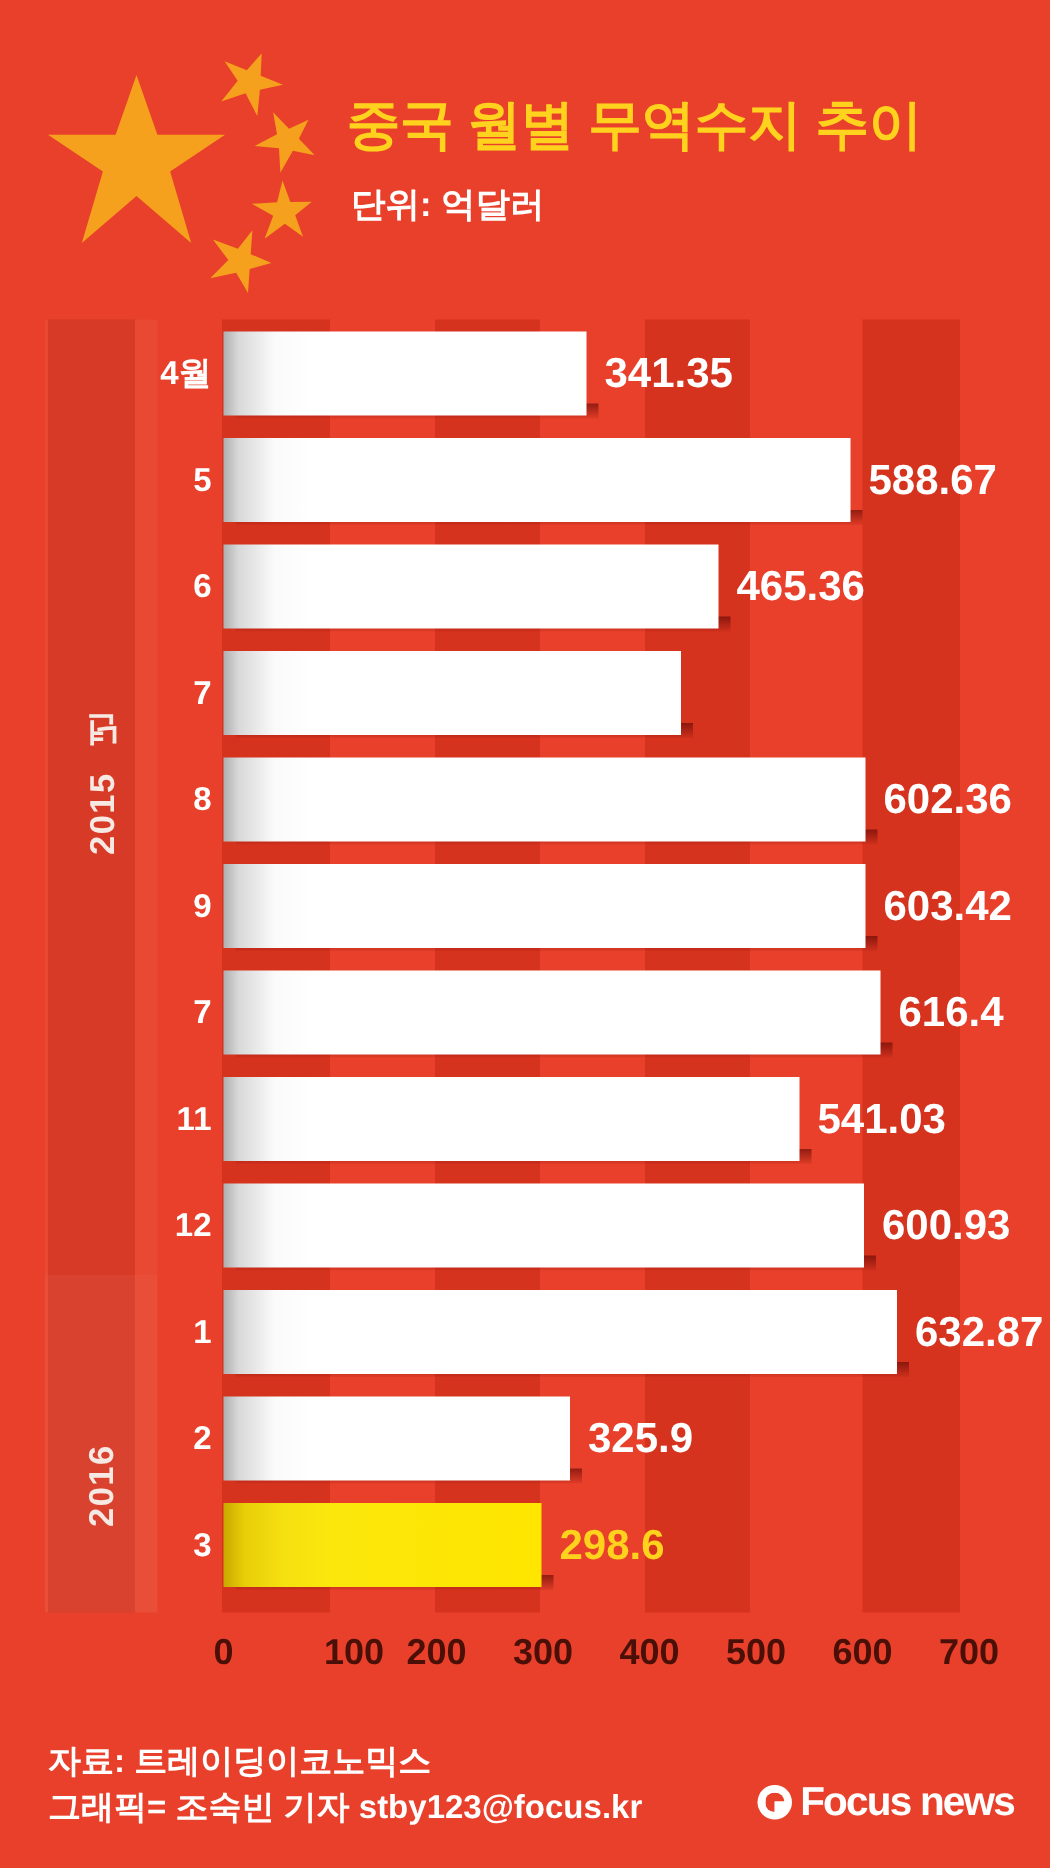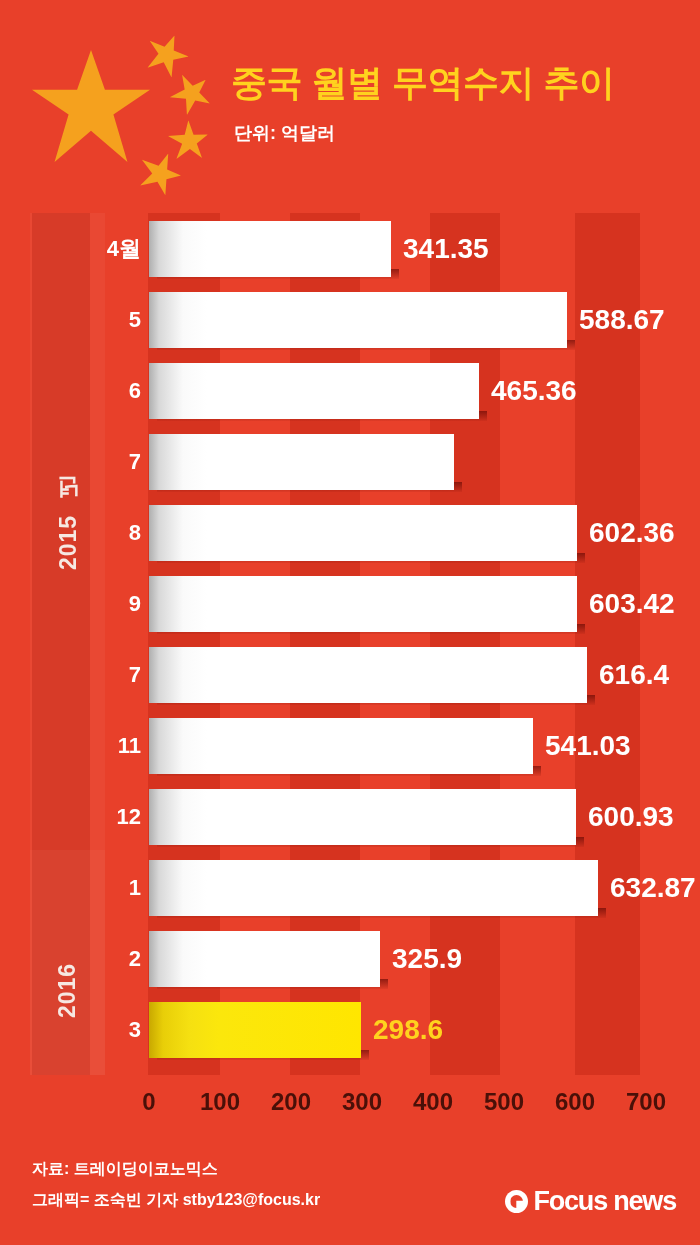--- a/index.html
+++ b/index.html
@@ -26,21 +26,21 @@
   .star-s3 { left:148px; top:100px; width:40px; height:38px; transform:rotate(70deg); }
   .star-s4 { left:118px; top:132px; width:42px; height:40px; transform:rotate(94deg); }
 
   .title {
     position:absolute; left:231px; top:59px;
     font-size:36px; font-weight:bold; letter-spacing:-0.5px;
     color:#FFD21E; white-space:nowrap;
   }
   .subtitle {
     position:absolute; left:234px; top:121px;
-    font-size:18px; font-weight:bold; color:#FFFFFF; white-space:nowrap;
+    font-size:23px; font-weight:bold; color:#FFFFFF; white-space:nowrap;
   }
 
   
   .plot-bg { position:absolute; left:0; top:213px; width:700px; height:862px; }
   .vstripe { position:absolute; top:0; height:862px; background:#D6331F; }
 
   .year-band {
     position:absolute; left:30px; width:75px;
     background:rgba(255,255,255,0.045);
   }
@@ -87,21 +87,21 @@
   .axis { position:absolute; left:0; top:1088px; width:700px; height:34px; }
   .tick {
     position:absolute; top:0; width:70px; text-align:center;
     color:#4A1008; font-size:24px; font-weight:bold;
   }
 
   
   .footer { position:absolute; left:0; top:1130px; width:700px; height:115px; }
   .src-line {
     position:absolute; left:32px; color:#FFFFFF;
-    font-size:16px; font-weight:bold; white-space:nowrap;
+    font-size:22px; font-weight:bold; white-space:nowrap;
   }
   .src-line.l1 { top:29px; }
   .src-line.l2 { top:60px; }
   .logo {
     position:absolute; right:24px; top:56px;
     display:flex; align-items:center; gap:5px;
   }
   .logo-mark {
     width:23px; height:23px; border-radius:50%;
     background:#FFFFFF; position:relative;
@@ -215,21 +215,21 @@
       <div class="row" style="top: 781px;">
         <div class="row-label">3</div>
         <div class="bar-shadow" style="left: 157px; width: 212px;"></div>
         <div class="bar hl" style="left: 149px; top: 8px; width: 212px; position: absolute;"></div>
         <div class="bar-value hl" style="left: 373px;">298.6</div>
       </div>
     </div>
 
   <div class="axis" id="axis">
       <div class="tick" style="left: 114px;">0</div>
-      <div class="tick" style="left: 185px;">100</div>
+      <div class="tick" style="left: 201px;">100</div>
       <div class="tick" style="left: 256px;">200</div>
       <div class="tick" style="left: 327px;">300</div>
       <div class="tick" style="left: 398px;">400</div>
       <div class="tick" style="left: 469px;">500</div>
       <div class="tick" style="left: 540px;">600</div>
       <div class="tick" style="left: 611px;">700</div>
     </div>
 
   <div class="footer">
     <div class="src-line l1">자료: 트레이딩이코노믹스</div>

